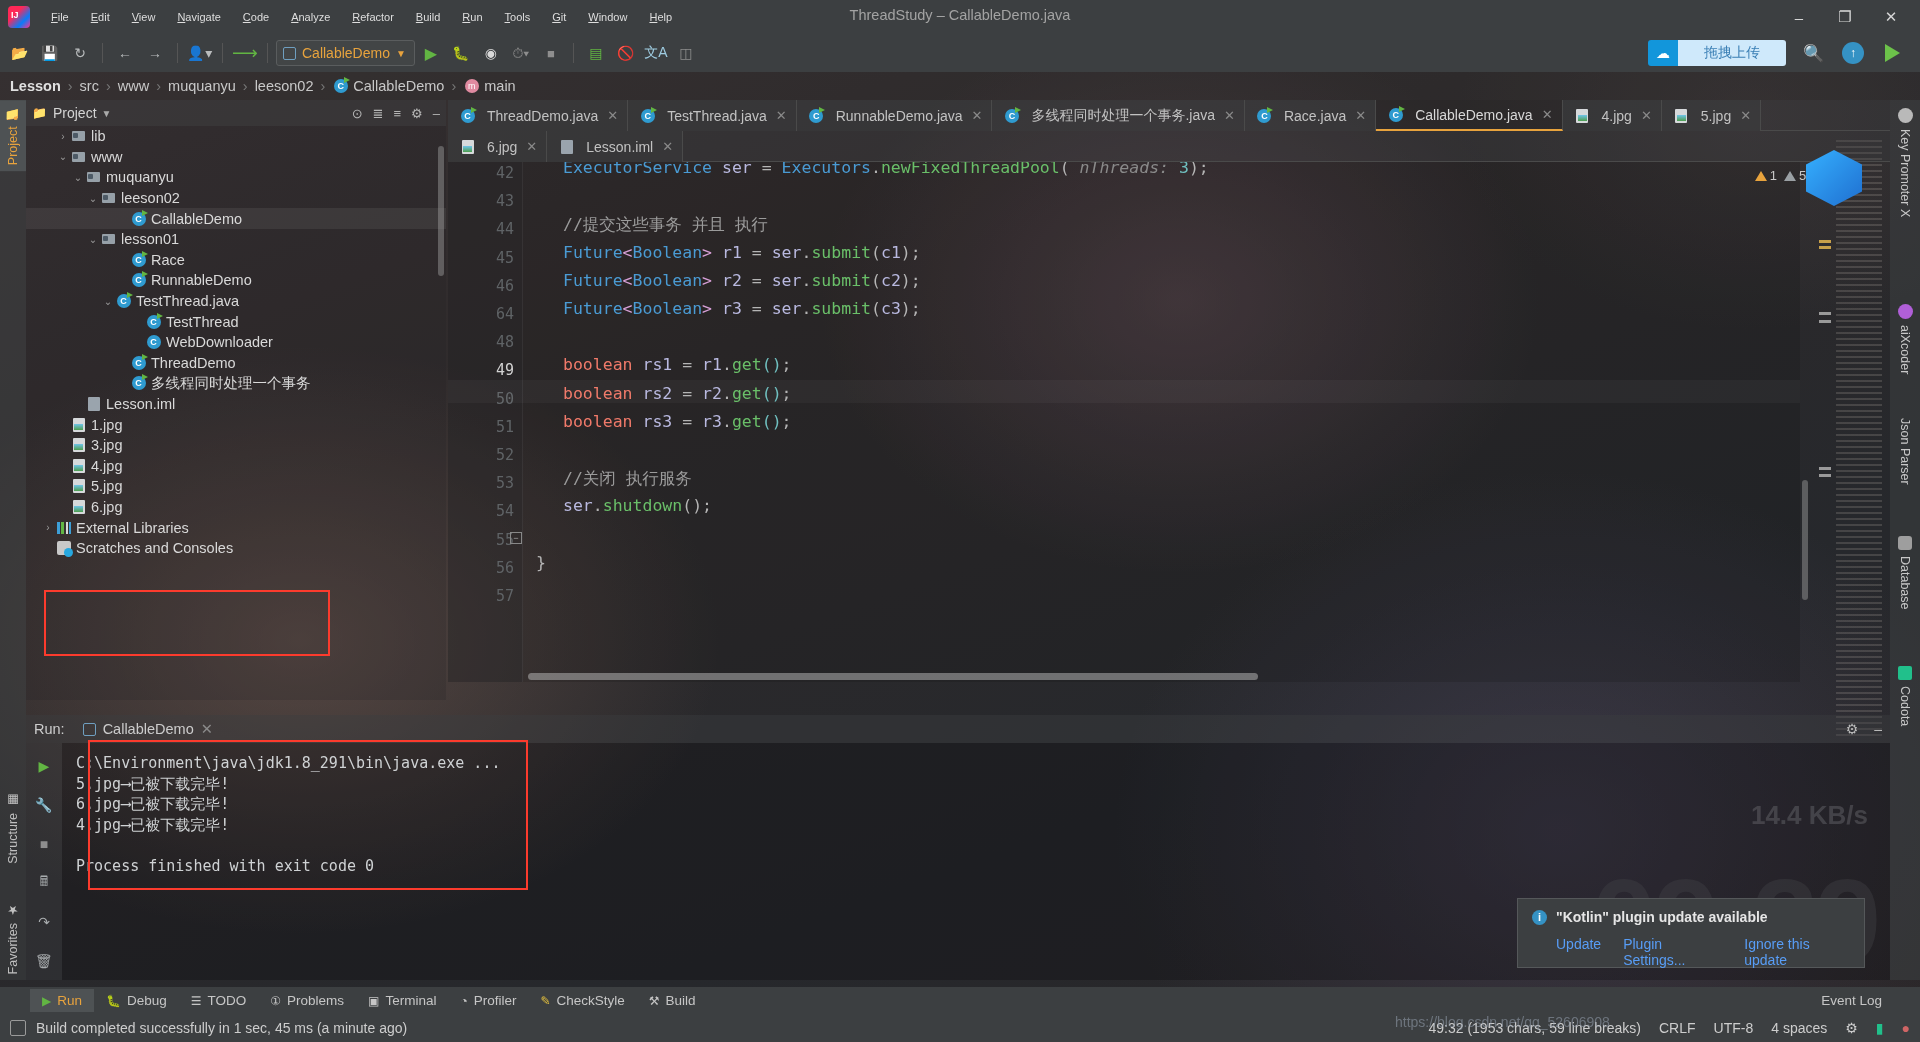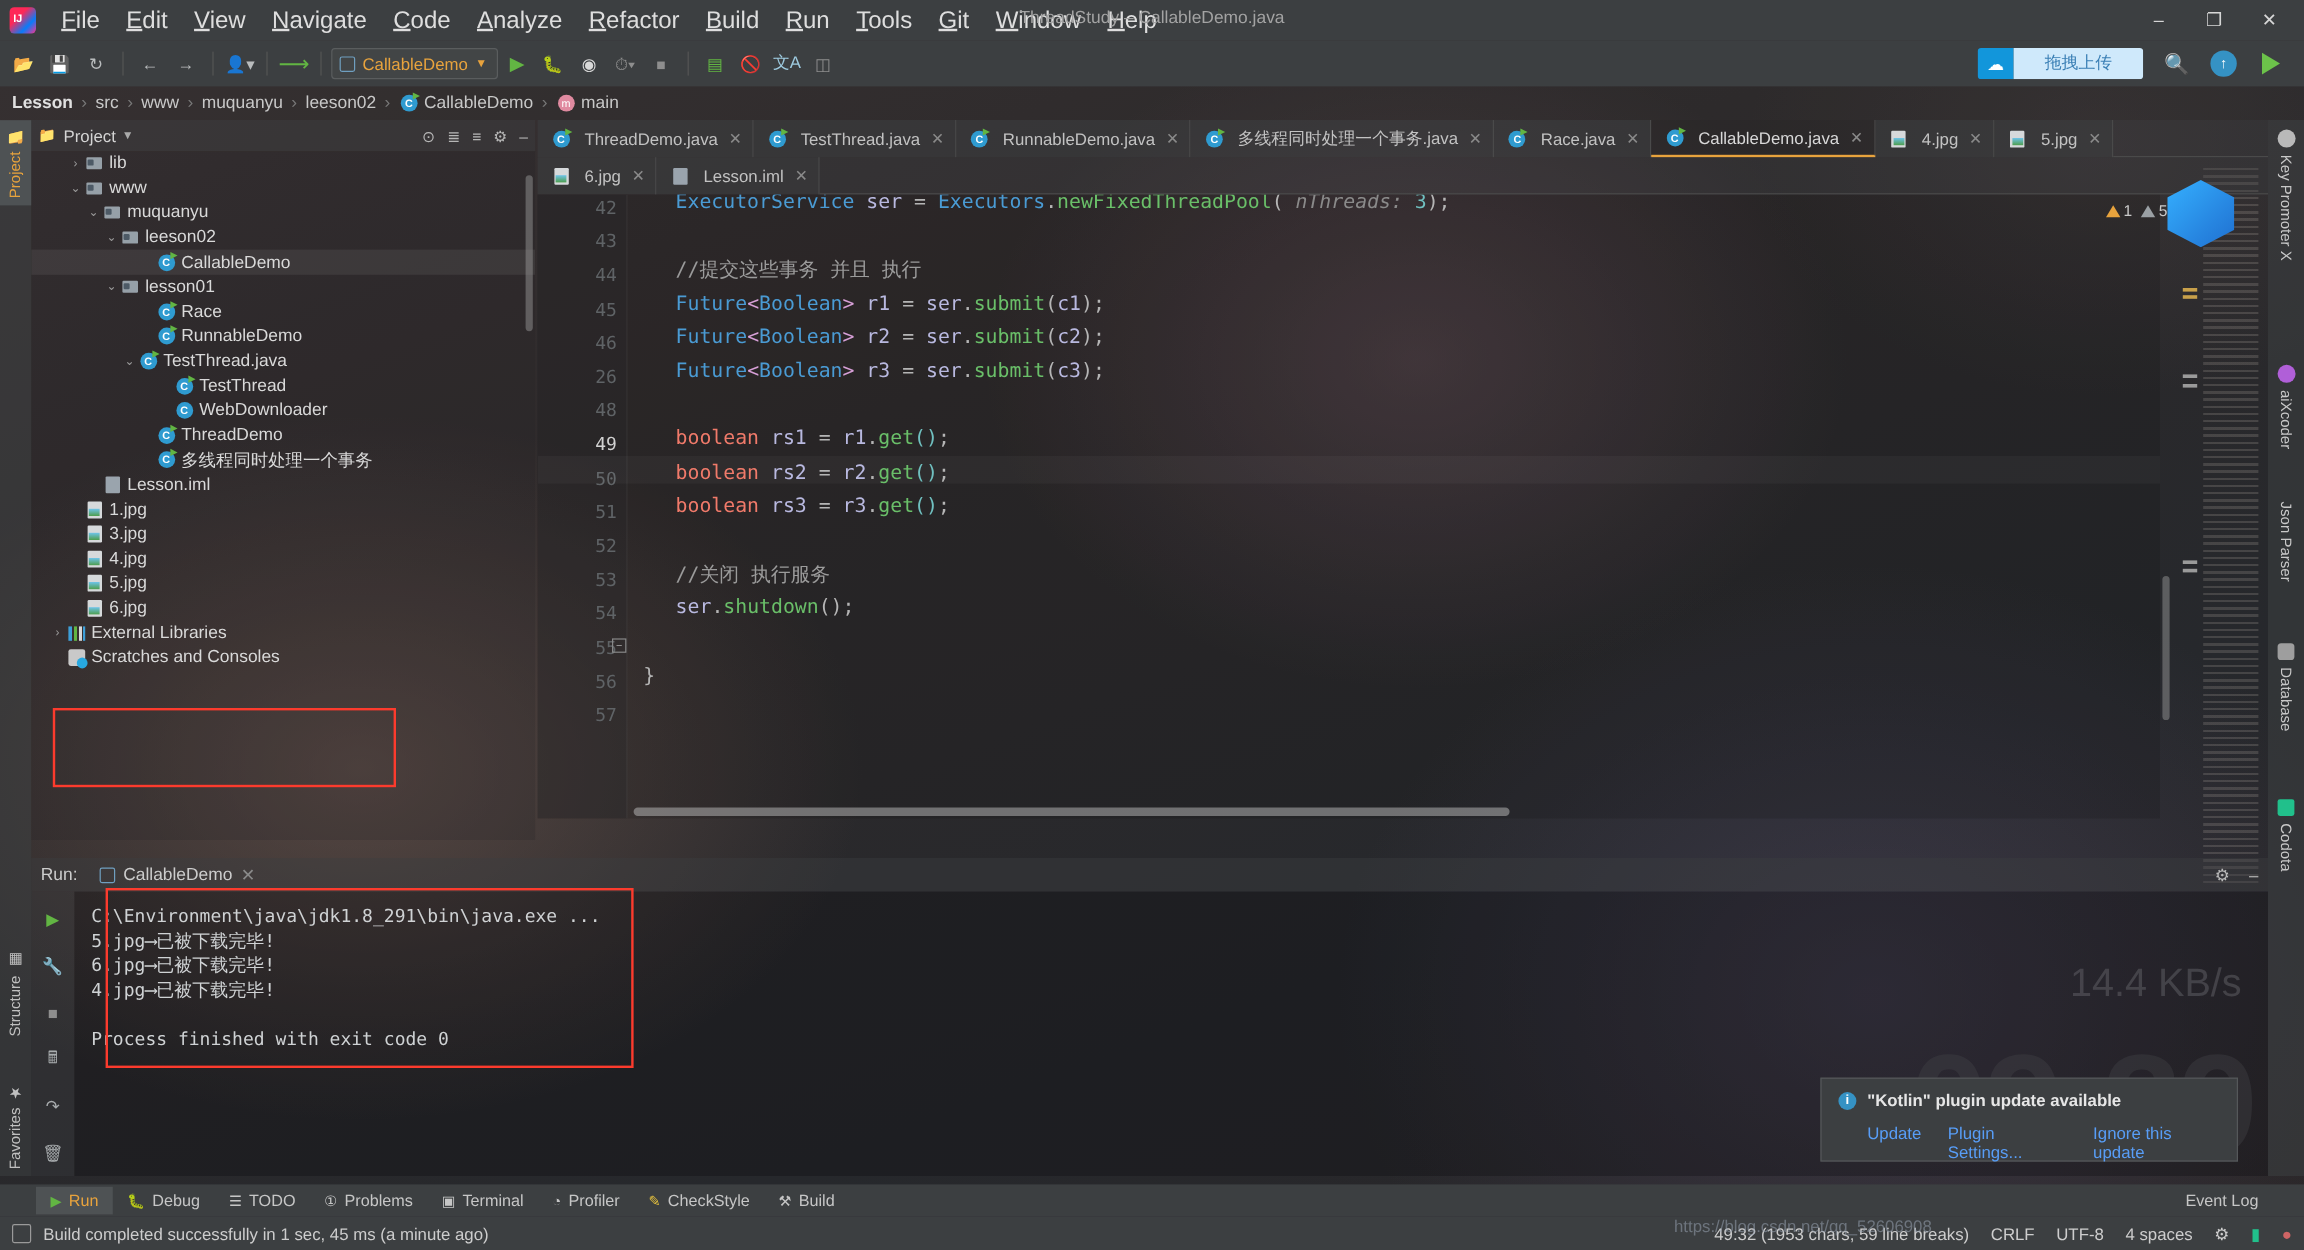--- a/index.html
+++ b/index.html
@@ -13,21 +13,21 @@
            radial-gradient(ellipse 420px 300px at 1750px 120px, rgba(80,70,70,.35), rgba(0,0,0,0) 70%),
            linear-gradient(160deg,#3a3334 0%,#2e2a2b 35%,#26282c 70%,#2a2627 100%);
   }
   
   .menubar { position:absolute; left:0; top:0; width:1920px; height:34px;
     background:#3c3f41; display:flex; align-items:center; padding-left:8px; z-index:40;}
   .ij-logo { width:22px; height:22px; margin-right:10px; border-radius:4px;
     background:linear-gradient(135deg,#fe2857 0%,#fe2857 35%,#087cfa 70%,#ff318c 100%);
     position:relative; }
   .ij-logo::after{content:"IJ"; position:absolute; left:3px; top:4px; font-size:9px; color:#fff; font-weight:bold;}
-  .menubar .mi { font-size:20px; color:#dedede; padding:3px 11px; cursor:default; }
+  .menubar .mi { font-size:11px; color:#dedede; padding:3px 11px; cursor:default; }
   .menubar .mi u { text-decoration:underline; }
   .win-title { position:absolute; left:0; right:0; top:7px; text-align:center;
     font-size:14.5px; color:#a3a3a3; pointer-events:none; }
   .wincontrols { position:absolute; right:6px; top:0; height:34px; display:flex; align-items:center; gap:0;}
   .wincontrols div { width:46px; height:34px; display:flex; align-items:center; justify-content:center;
     font-size:15px; color:#d6d6d6; }
   
   .toolbar { position:absolute; left:0; top:34px; width:1920px; height:38px;
     background:#3c3f41; display:flex; align-items:center; padding-left:6px; gap:2px; z-index:38;}
   .tb { width:28px; height:28px; display:flex; align-items:center; justify-content:center;
@@ -150,21 +150,21 @@
   
   .notif { position:absolute; right:55px; top:898px; width:348px; height:70px; z-index:42;
      background:#3c3f41; border:1px solid #55585a; padding:10px 14px; }
   .notif .t { font-size:14px; color:#e6e6e6; font-weight:bold; display:flex; align-items:center; gap:9px;}
   .notif .ii { width:15px;height:15px;border-radius:50%;background:#3592c4;color:#fff;font-size:11px;
       display:flex;align-items:center;justify-content:center;font-weight:bold;flex:none;}
   .notif .links { margin-top:11px; margin-left:24px; display:flex; gap:22px; font-size:14px; color:#589df6;}
   
   .clock { position:absolute; right:42px; top:862px; font-size:118px; font-weight:bold;
      color:rgba(90,90,95,.40); letter-spacing:-3px; z-index:20; line-height:1;}
-  .kbs { position:absolute; right:52px; top:800px; font-size:33px; font-weight:normal;
+  .kbs { position:absolute; right:52px; top:800px; font-size:26px; font-weight:bold;
      color:rgba(145,145,150,.45); z-index:20;text-align:center;}
   .bloglink { position:absolute; left:1395px; top:1014px; font-size:14px; color:rgba(150,160,175,.55); z-index:44;}
   
   .bottombar { position:absolute; left:0; bottom:28px; width:1920px; height:27px;
      background:#3c3f41; display:flex; align-items:center; padding-left:30px; gap:0; z-index:40; font-size:13.5px;}
   .bbi { display:flex; align-items:center; gap:6px; padding:4px 12px; color:#c6c6c6; }
   .bbi.sel { background:#4e5254; color:#e8a33d; }
   .bbl { margin-left:auto; }
   
   .statusbar { position:absolute; left:0; bottom:0; width:1920px; height:28px;
@@ -527,21 +527,21 @@
       </div>
   </div>
 
   <div class="editor">
     <div class="gutter" id="gutter">
         <div class="gnum" style="top: 2px;">42</div>
         <div class="gnum" style="top: 30.2px;">43</div>
         <div class="gnum" style="top: 58.4px;">44</div>
         <div class="gnum" style="top: 86.6px;">45</div>
         <div class="gnum" style="top: 114.8px;">46</div>
-        <div class="gnum" style="top: 143px;">26</div>
+        <div class="gnum" style="top: 143px;">64</div>
         <div class="gnum" style="top: 171.2px; margin-left: 21px;">48</div>
         <div class="gnum cur" style="top: 199.4px;">49</div>
         <div class="gnum" style="top: 227.6px;">50</div>
         <div class="gnum" style="top: 255.8px;">51</div>
         <div class="gnum" style="top: 284px;">52</div>
         <div class="gnum" style="top: 312.2px;">53</div>
         <div class="gnum" style="top: 340.4px;">54</div>
         <div class="gnum" style="top: 368.6px;">55</div>
         <div class="gnum" style="top: 396.8px;">56</div>
         <div class="gnum" style="top: 425px;">57</div>

